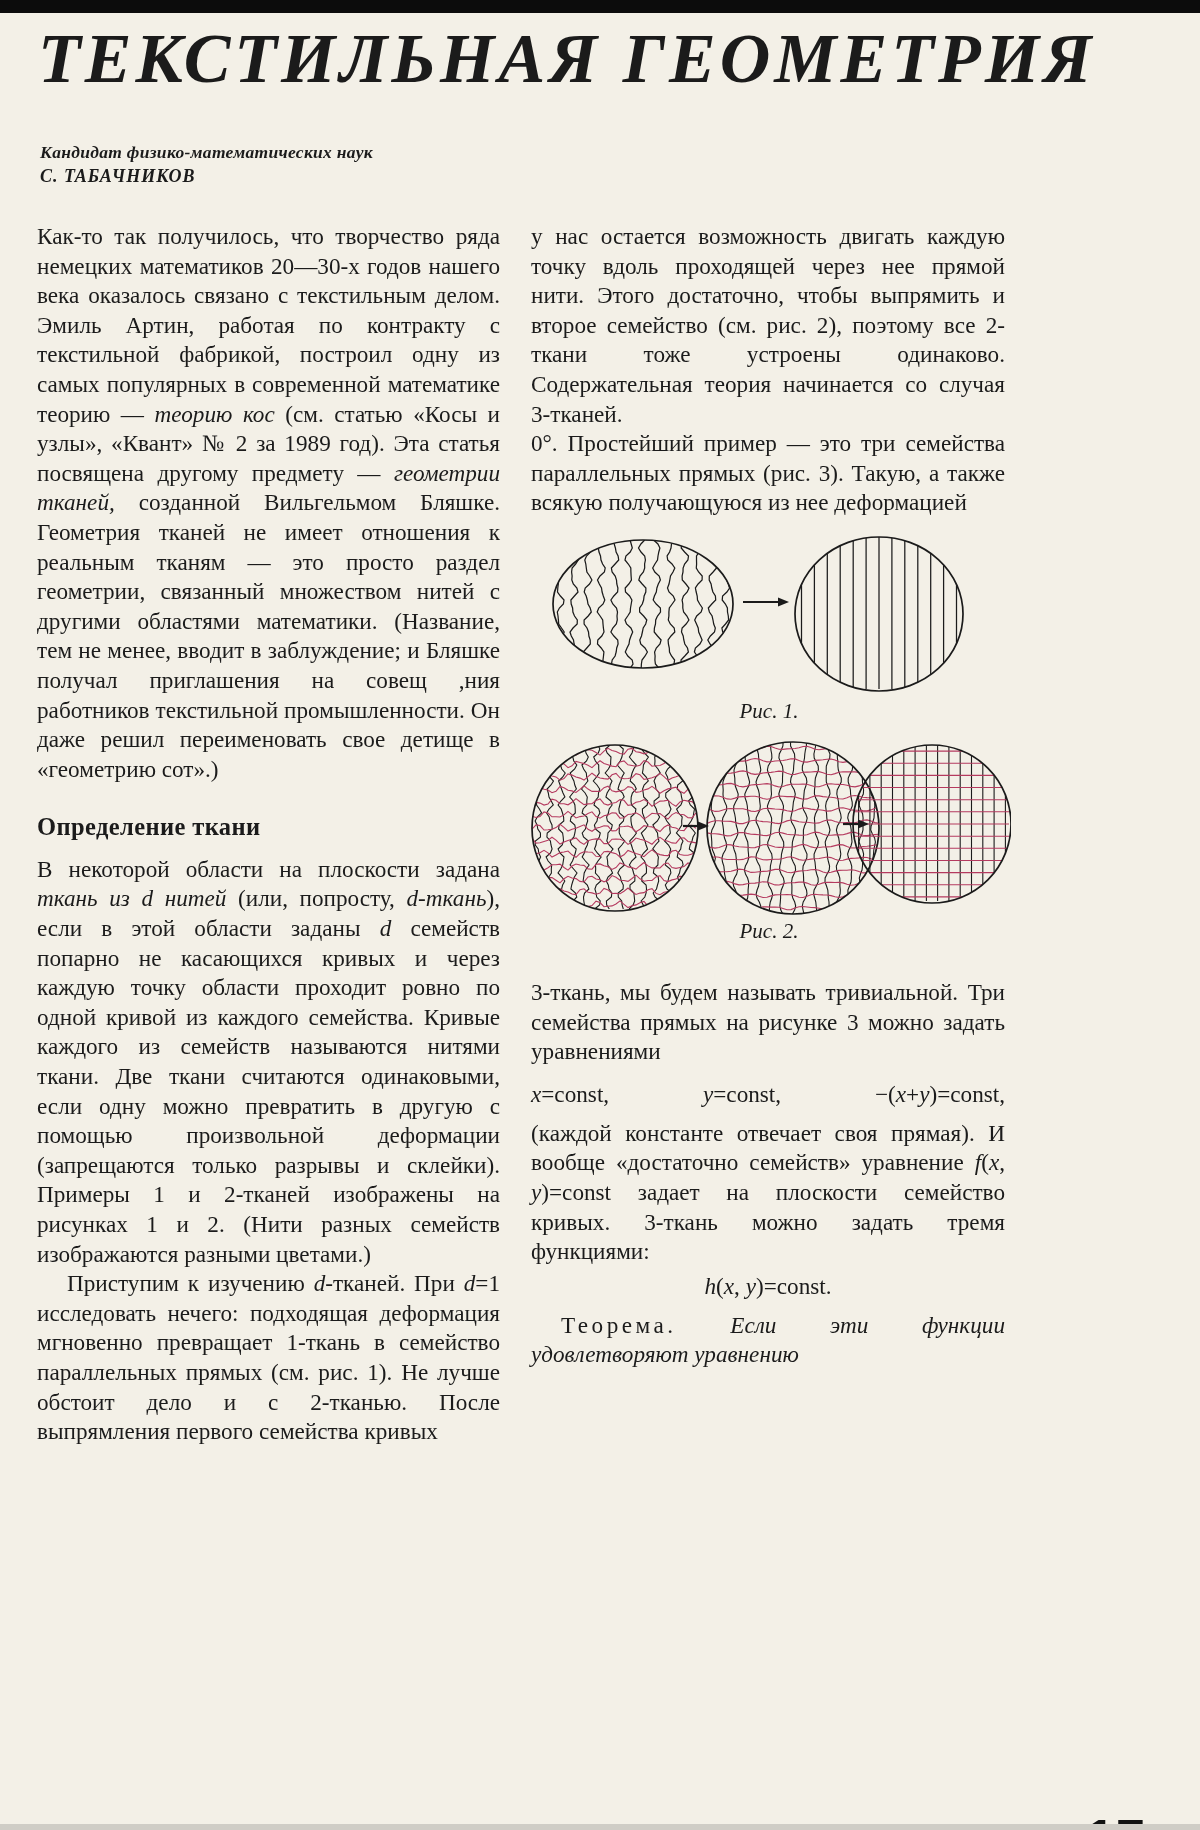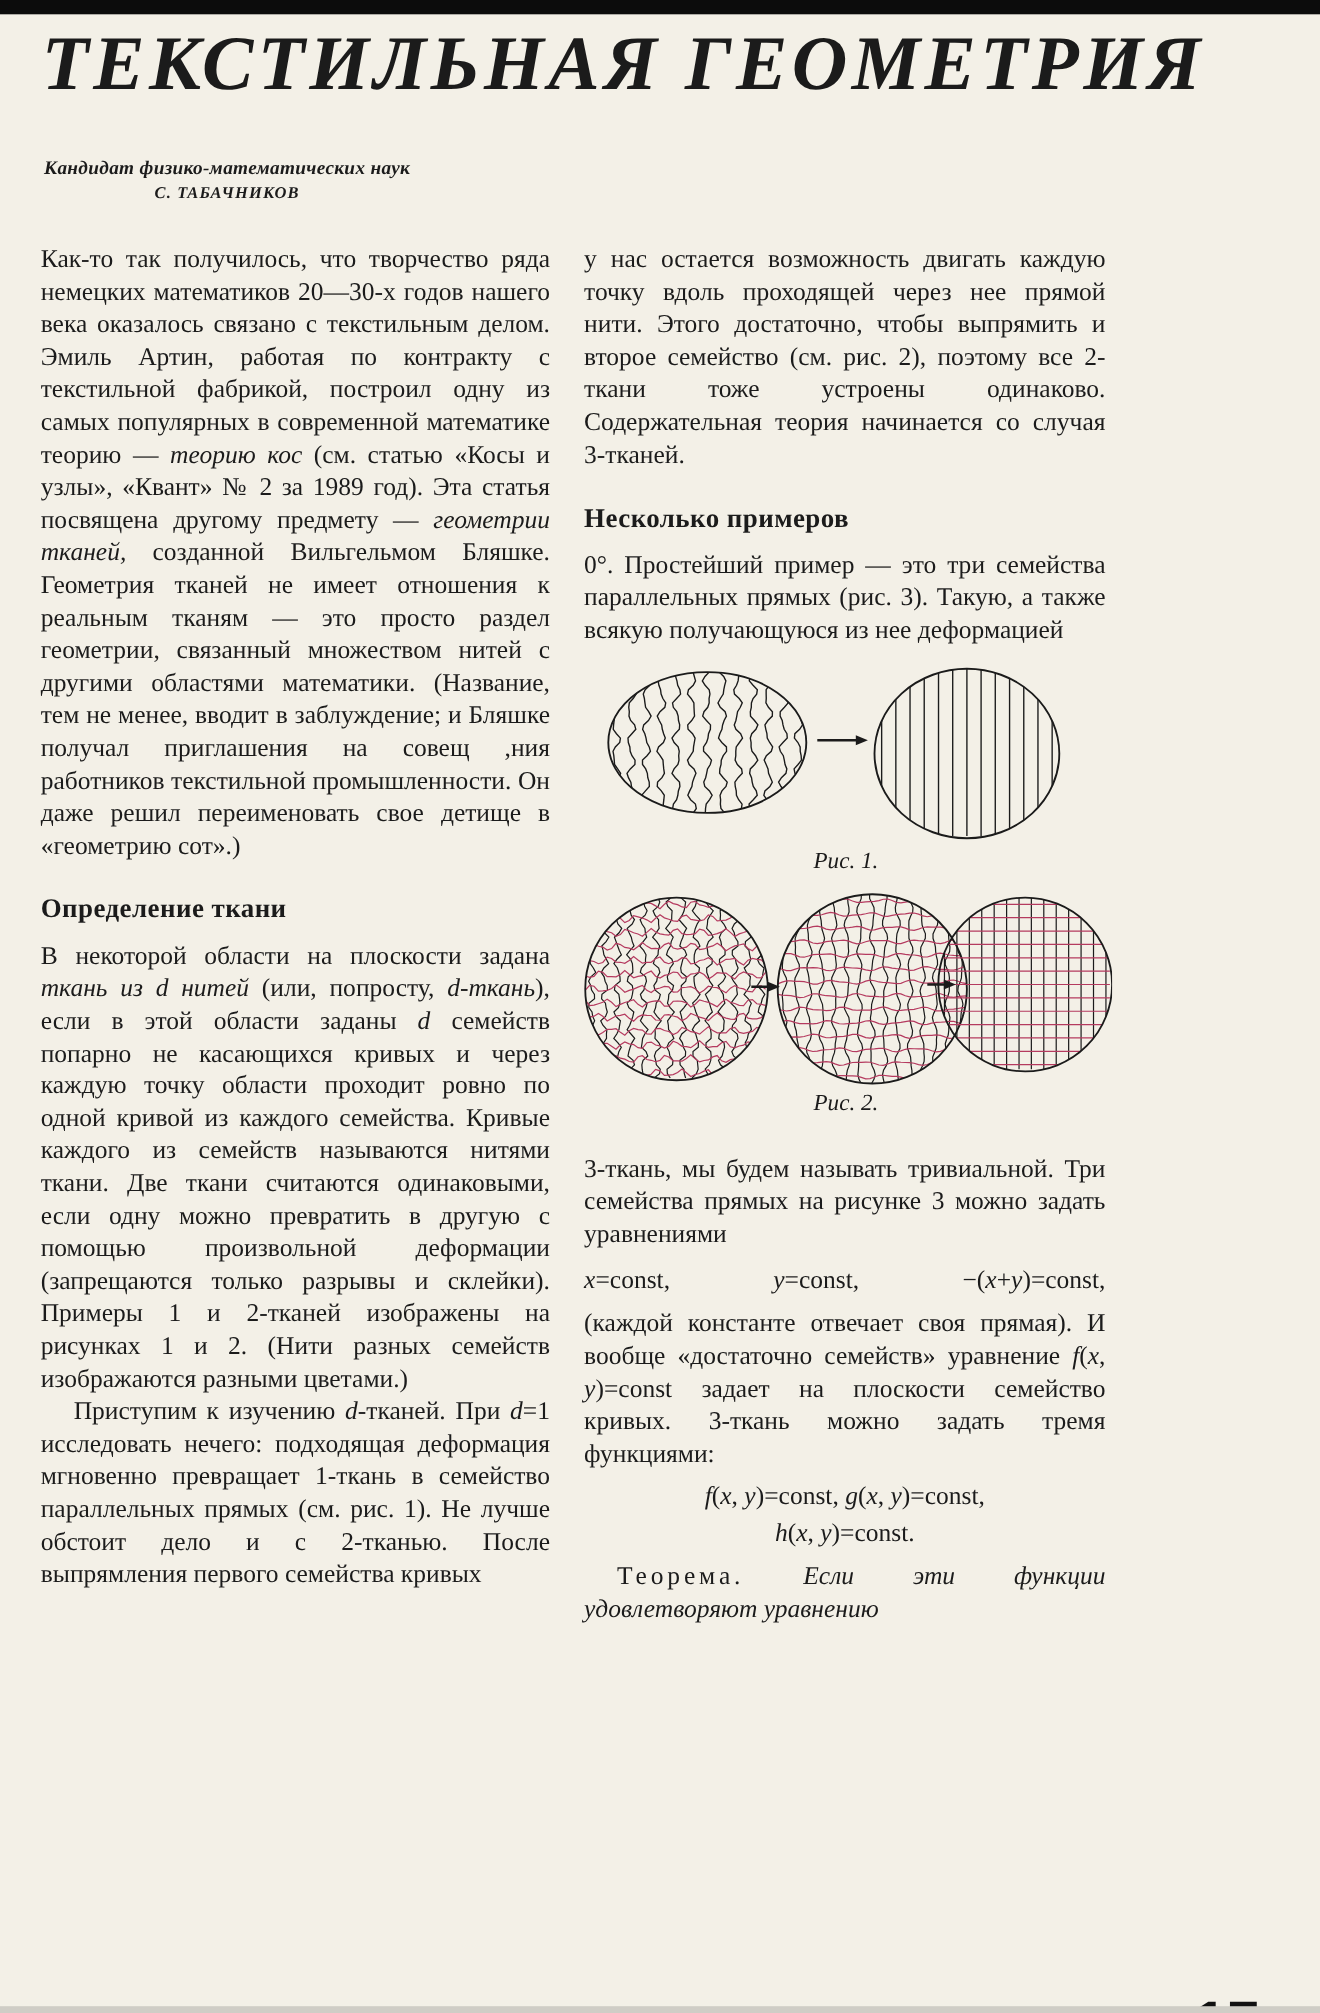--- a/index.html
+++ b/index.html
@@ -10,21 +10,21 @@
   }
   .top-bar { position:absolute; left:0; top:0; width:1200px; height:13px; background:#0c0c0c; }
 
   .title {
     position:absolute; left:38px; top:22px; margin:0;
     font-size:70px; font-weight:bold; font-style:italic;
     letter-spacing:4px; white-space:nowrap; line-height:1.05;
   }
   .author { position:absolute; left:40px; top:122px; font-weight:bold; font-style:italic;margin-top:19px; }
   .author-degree { font-size:17.5px; line-height:23px; letter-spacing:0.3px; }
-  .author-name { font-size:15px; line-height:25px; letter-spacing:1px;text-align:center; }
+  .author-name { font-size:18px; line-height:25px; letter-spacing:1px; }
 
   .col { position:absolute; top:222px; text-align:justify; font-size:23.2px; line-height:29.6px; }
   .col-left  { left:37px;  width:463px; }
   .col-right { left:531px; width:474px; }
 
   .body-p { margin:0; }
   .indent { text-indent:30px; }
   .sec { font-size:24.5px; font-weight:bold; margin:28px 0 13px 0; letter-spacing:0.4px; text-align:left; }
 
   .i  { font-style:italic; }
@@ -65,21 +65,20 @@
 
   <div class="col col-left">
     <p class="body-p"><span>Как-то так получилось, что творчество ряда немецких математиков 20—30-х годов нашего века оказалось связано с текстильным делом. Эмиль Артин, работая по контракту с текстильной фабрикой, построил одну из самых популярных в современной математике теорию — </span><span class="i">теорию кос</span><span> (см. статью «Косы и узлы», «Квант» № 2 за 1989 год). Эта статья посвящена другому предмету — </span><span class="i">геометрии тканей,</span><span> созданной Вильгельмом Бляшке. Геометрия тканей не имеет отношения к реальным тканям — это просто раздел геометрии, связанный множеством нитей с другими областями математики. (Название, тем не менее, вводит в заблуждение; и Бляшке получал приглашения на совещ ,ния работников текстильной промышленности. Он даже решил переименовать свое детище в «геометрию сот».)</span></p>
     <h2 class="sec">Определение ткани</h2>
     <p class="body-p"><span>В некоторой области на плоскости задана </span><span class="i">ткань из d нитей</span><span> (или, попросту, </span><span class="i">d-ткань</span><span>), если в этой области заданы </span><span class="i">d</span><span> семейств попарно не касающихся кривых и через каждую точку области проходит ровно по одной кривой из каждого семейства. Кривые каждого из семейств называются нитями ткани. Две ткани считаются одинаковыми, если одну можно превратить в другую с помощью произвольной деформации (запрещаются только разрывы и склейки). Примеры 1 и 2-тканей изображены на рисунках 1 и 2. (Нити разных семейств изображаются разными цветами.)</span></p>
     <p class="body-p indent"><span>Приступим к изучению </span><span class="i">d</span><span>-тканей. При </span><span class="i">d</span><span>=1 исследовать нечего: подходящая деформация мгновенно превращает 1-ткань в семейство параллельных прямых (см. рис. 1). Не лучше обстоит дело и с 2-тканью. После выпрямления первого семейства кривых</span></p>
   </div>
 
   <div class="col col-right">
     <p class="body-p"><span>у нас остается возможность двигать каждую точку вдоль проходящей через нее прямой нити. Этого достаточно, чтобы выпрямить и второе семейство (см. рис. 2), поэтому все 2-ткани тоже устроены одинаково. Содержательная теория начинается со случая 3-тканей.</span></p>
-    <h2 class="sec">Несколько примеров</h2>
     <p class="body-p"><span>0°. Простейший пример — это три семейства параллельных прямых (рис. 3). Такую, а также всякую получающуюся из нее деформацией</span></p>
 
     <figure class="fig-1">
       <svg id="fig1" width="476" height="162" viewBox="0 0 476 162">
           <clipPath id="wv1">
             <ellipse cx="112" cy="70" rx="90" ry="64"></ellipse>
           </clipPath>
           <g clip-path="url(#wv1)">
             <path d="M32.8 6L30.6 10L28.6 14L28.1 18L26.8 22L25.6 26L28.0 30L32.3 34L32.9 38L29.7 42L27.4 46L27.3 50L26.8 54L26.5 58L29.4 62L33.0 66L32.4 70L28.4 74L26.3 78L27.0 82L27.4 86L27.7 90L30.5 94L33.2 98L31.5 102L27.1 106L25.6 110L27.2 114L28.3 118L28.9 122L31.2 126L32.9 130L30.2 134" fill="none" stroke="#1b1b1b" stroke-width="1.25"></path>
             <path d="M41.5 6L41.1 10L40.0 14L41.0 18L45.1 22L47.2 26L44.6 30L41.1 34L40.6 38L41.1 42L40.8 46L42.3 50L45.9 54L47.0 58L43.4 62L39.9 66L40.2 70L41.6 74L41.9 78L43.5 82L46.3 86L46.2 90L42.0 94L39.0 98L40.3 102L42.5 106L43.1 110L44.3 114L46.2 118L45.0 122L40.7 126L38.5 130L40.9 134" fill="none" stroke="#1b1b1b" stroke-width="1.25"></path>
@@ -230,19 +229,18 @@
           <line x1="312" y1="84" x2="329" y2="84" stroke="#1b1b1b" stroke-width="2.2"></line>
           <polygon points="338,84 327,79.5 327,88.5" fill="#1b1b1b"></polygon>
         </svg>
       <figcaption class="figcap">Рис. 2.</figcaption>
     </figure>
     <div class="gap-after-fig2"></div>
 
     <p class="body-p"><span>3-ткань, мы будем называть тривиальной. Три семейства прямых на рисунке 3 можно задать уравнениями</span></p>
     <div class="eq eq-justify"><span class="i">x</span><span>=const,</span><span> </span><span class="i">y</span><span>=const,</span><span> </span><span>−(</span><span class="i">x</span><span>+</span><span class="i">y</span><span>)=const,</span></div>
     <p class="body-p"><span>(каждой константе отвечает своя прямая). И вообще «достаточно семейств» уравнение </span><span class="i">f</span><span>(</span><span class="i">x</span><span>, </span><span class="i">y</span><span>)=const задает на плоскости семейство кривых. 3-ткань можно задать тремя функциями:</span></p>
-    <div class="eq eq-center eq-first"><span class="i">f</span><span>(</span><span class="i">x</span><span>, </span><span class="i">y</span><span>)=const, </span><span class="i">g</span><span>(</span><span class="i">x</span><span>, </span><span class="i">y</span><span>)=const,</span></div>
     <div class="eq eq-center"><span class="i">h</span><span>(</span><span class="i">x</span><span>, </span><span class="i">y</span><span>)=const.</span></div>
     <p class="body-p indent para-mt"><span class="sp">Теорема.</span><span> </span><span class="i">Если эти функции удовлетворяют уравнению</span></p>
   </div>
 
   <div class="page-number">17</div>
 </div>
 
 </body></html>

